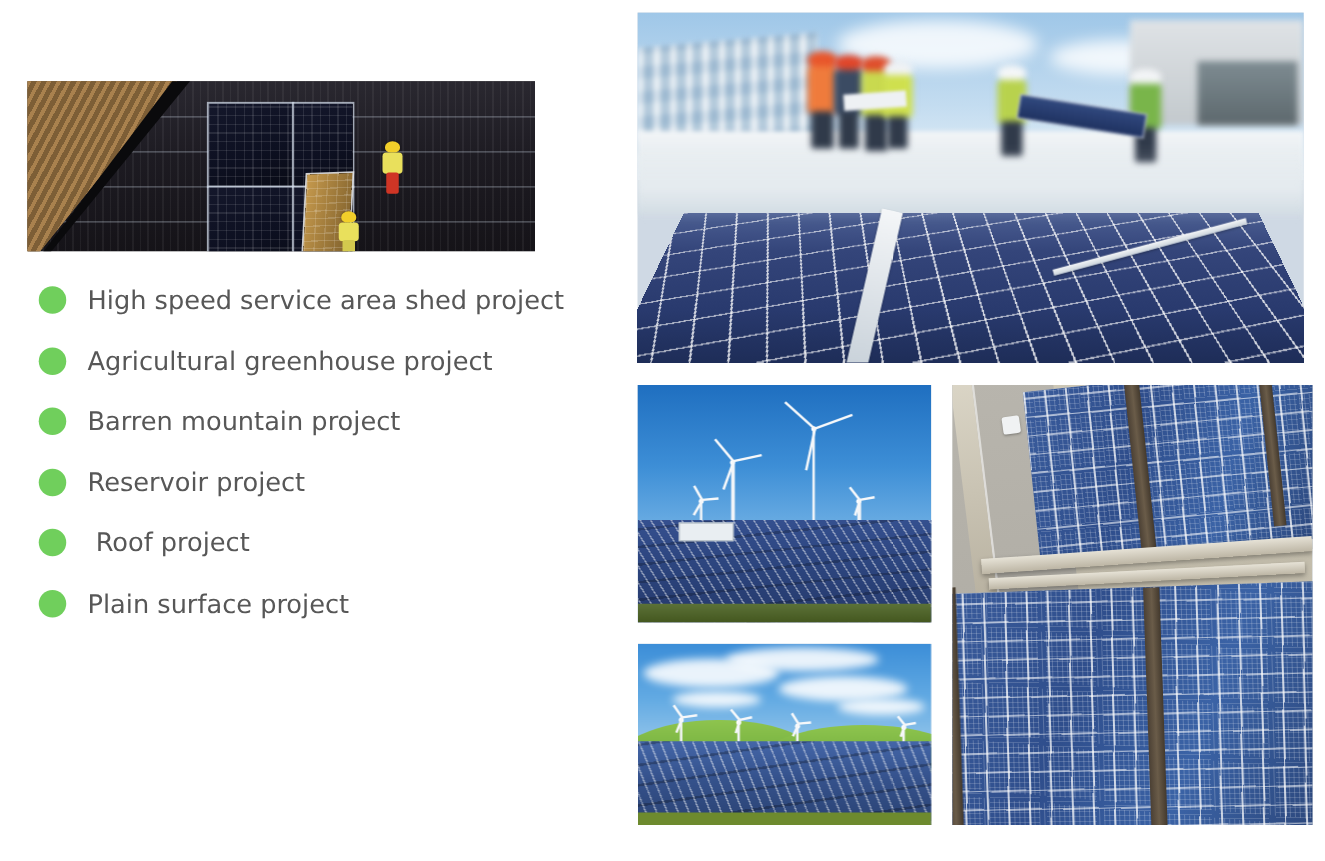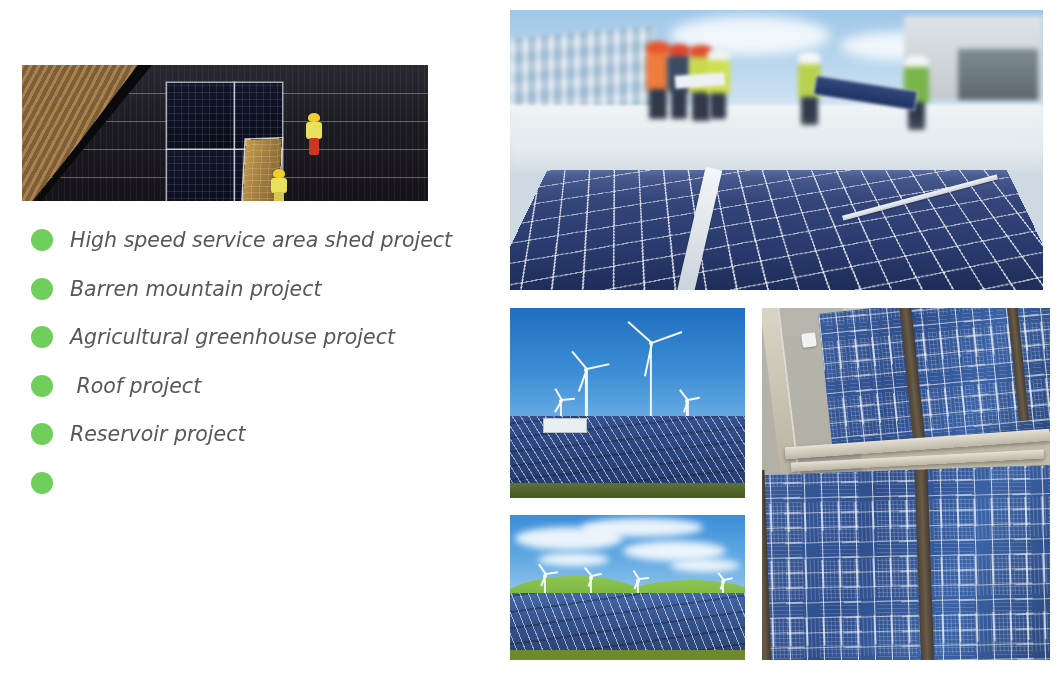--- a/index.html
+++ b/index.html
@@ -113,21 +113,20 @@
     border-radius: 2px;
   }
   .w-legs2 { background: #d3c94e; }
 
   
   #project-list {
     position: absolute;
     left: 0;
     top: 216px;
     width: 500px;
-    font-style: italic;
   }
   .list-item {
     position: relative;
     height: 48.5px;
     display: flex;
     align-items: center;
     padding-left: 31px;
   }
   .bullet-dot {
     width: 22px;
@@ -384,40 +383,41 @@
 
   <div id="project-list">
 
     <div class="list-item">
       <span class="bullet-dot"></span>
       <span class="item-label">High speed service area shed project</span>
     </div>
 
     <div class="list-item">
       <span class="bullet-dot"></span>
-      <span class="item-label">Barren mountain project</span>
+      <span class="item-label">Agricultural greenhouse project</span>
     </div>
 
     <div class="list-item">
       <span class="bullet-dot"></span>
-      <span class="item-label">Agricultural greenhouse project</span>
+      <span class="item-label">Barren mountain project</span>
+    </div>
+
+    <div class="list-item">
+      <span class="bullet-dot"></span>
+      <span class="item-label">Reservoir project</span>
     </div>
 
     <div class="list-item">
       <span class="bullet-dot"></span>
       <span class="item-label"> Roof project</span>
     </div>
 
     <div class="list-item">
       <span class="bullet-dot"></span>
-      <span class="item-label">Reservoir project</span>
-    </div>
-
-    <div class="list-item">
-      <span class="bullet-dot"></span>
+      <span class="item-label">Plain surface project</span>
     </div>
 
   </div>
 
 </div>
 
 <div class="photo" id="photo-rooftop-install">
   <div class="sky"></div>
   <div class="sky-cloud" style="left:30%; top:2%;  width:30%; height:14%;"></div>
   <div class="sky-cloud" style="left:62%; top:8%;  width:22%; height:10%;"></div>

